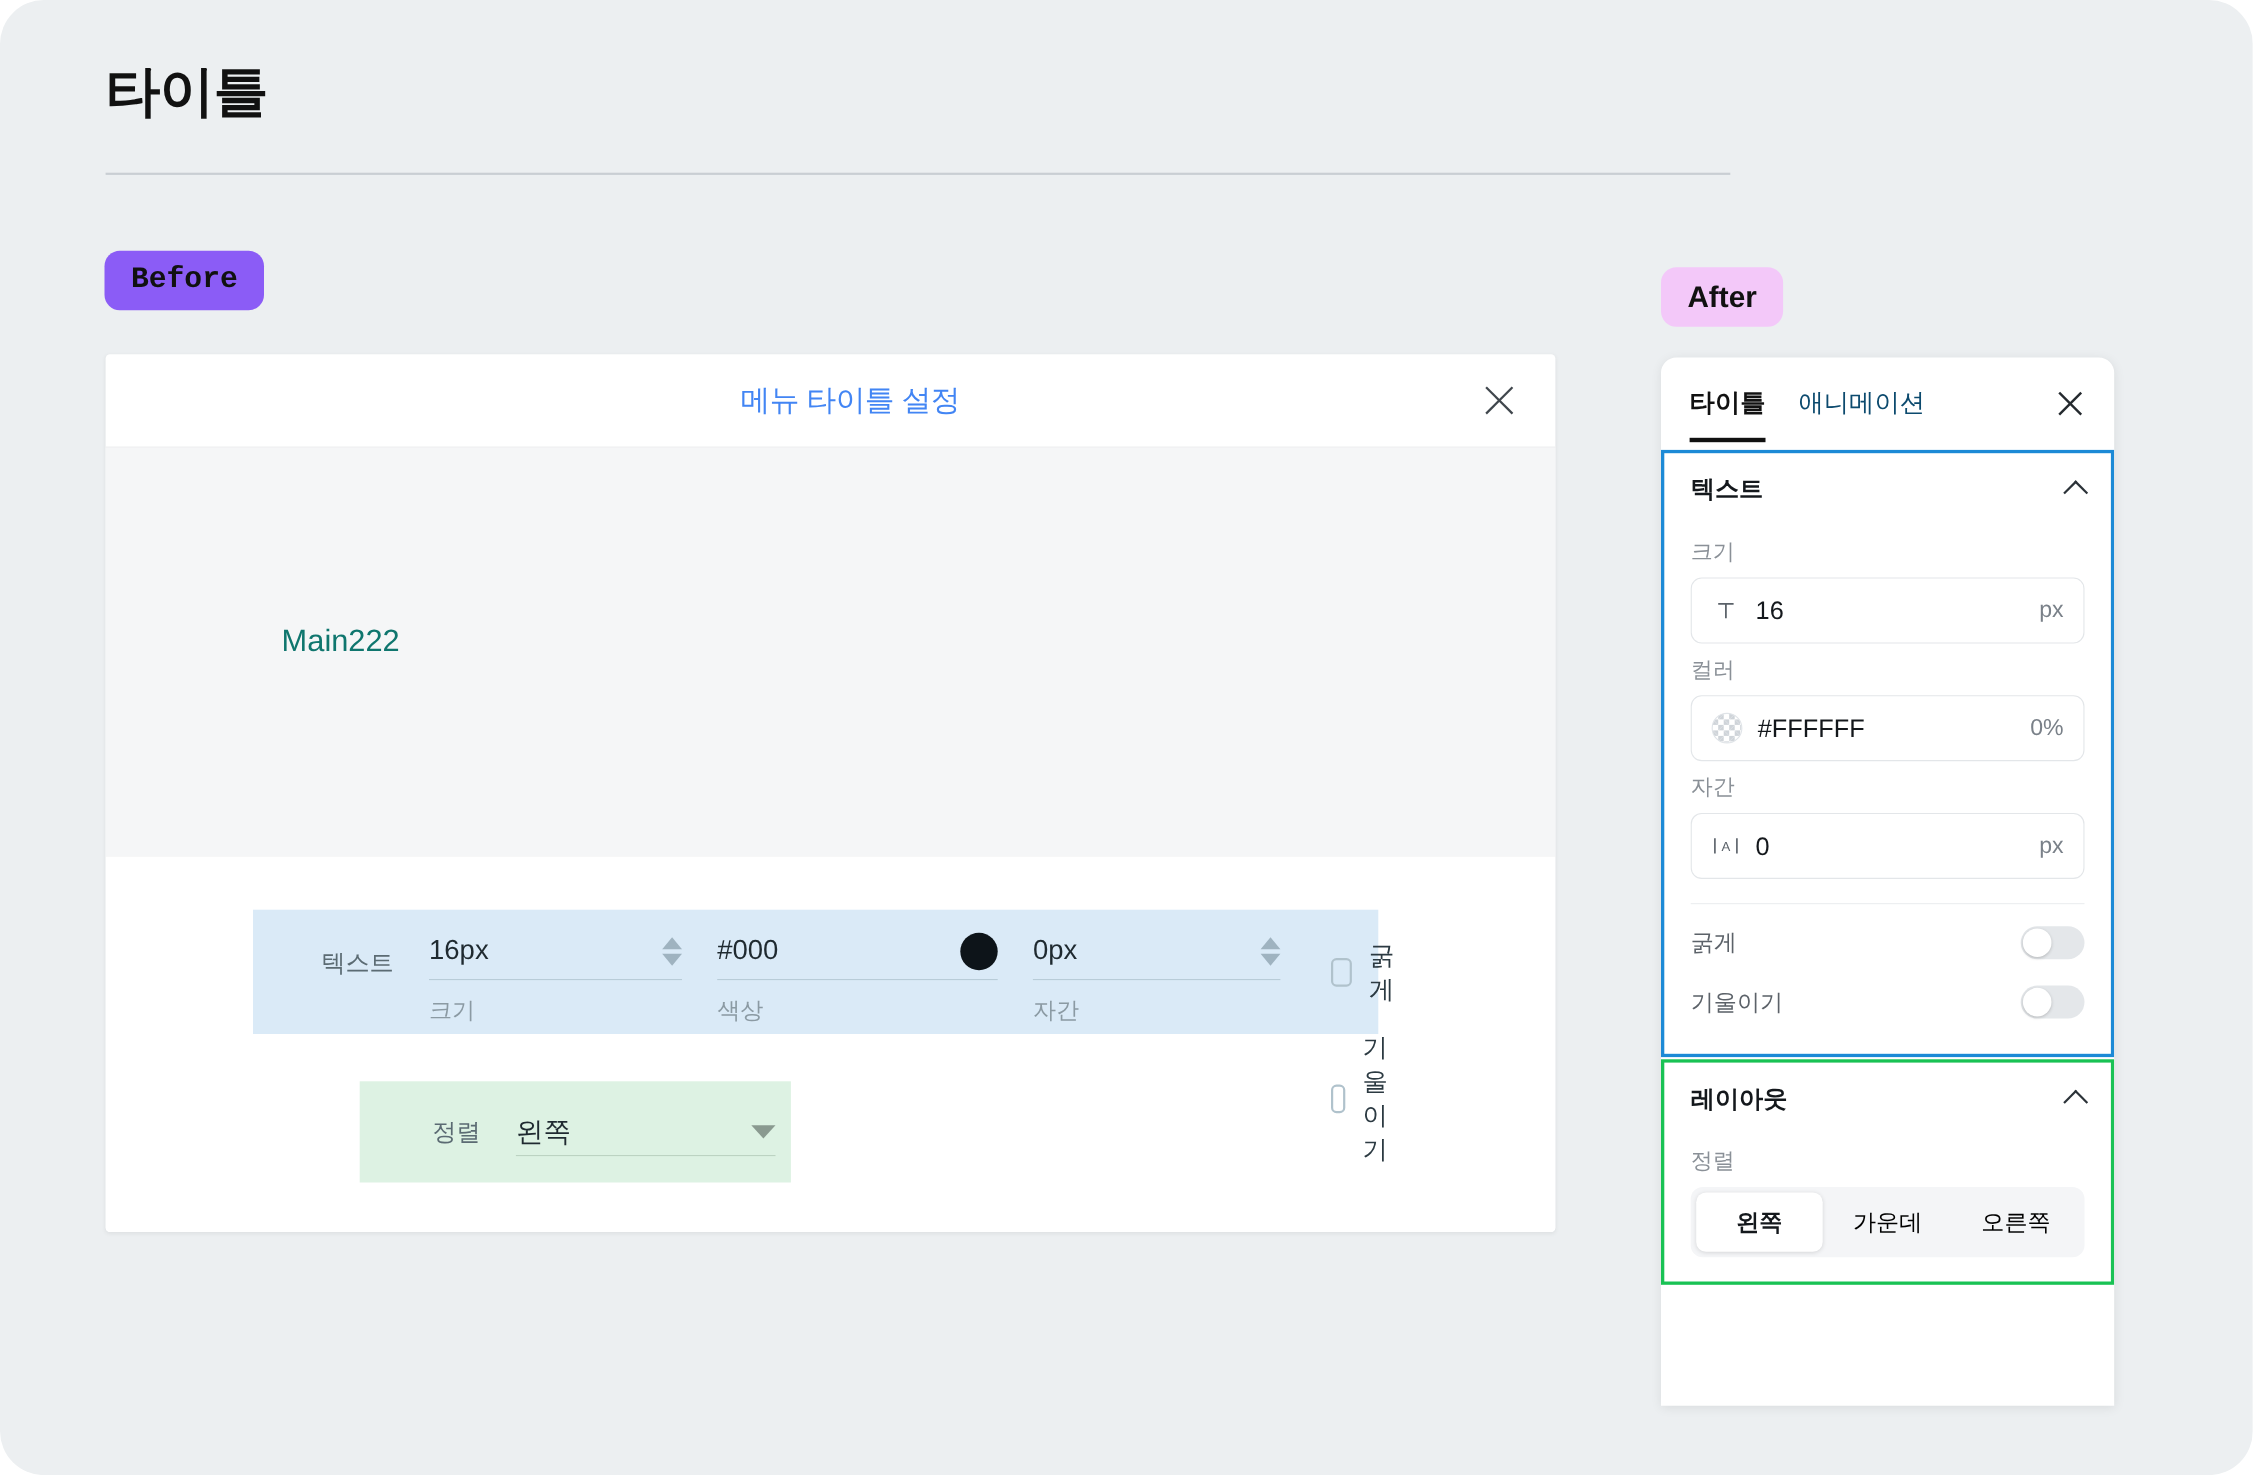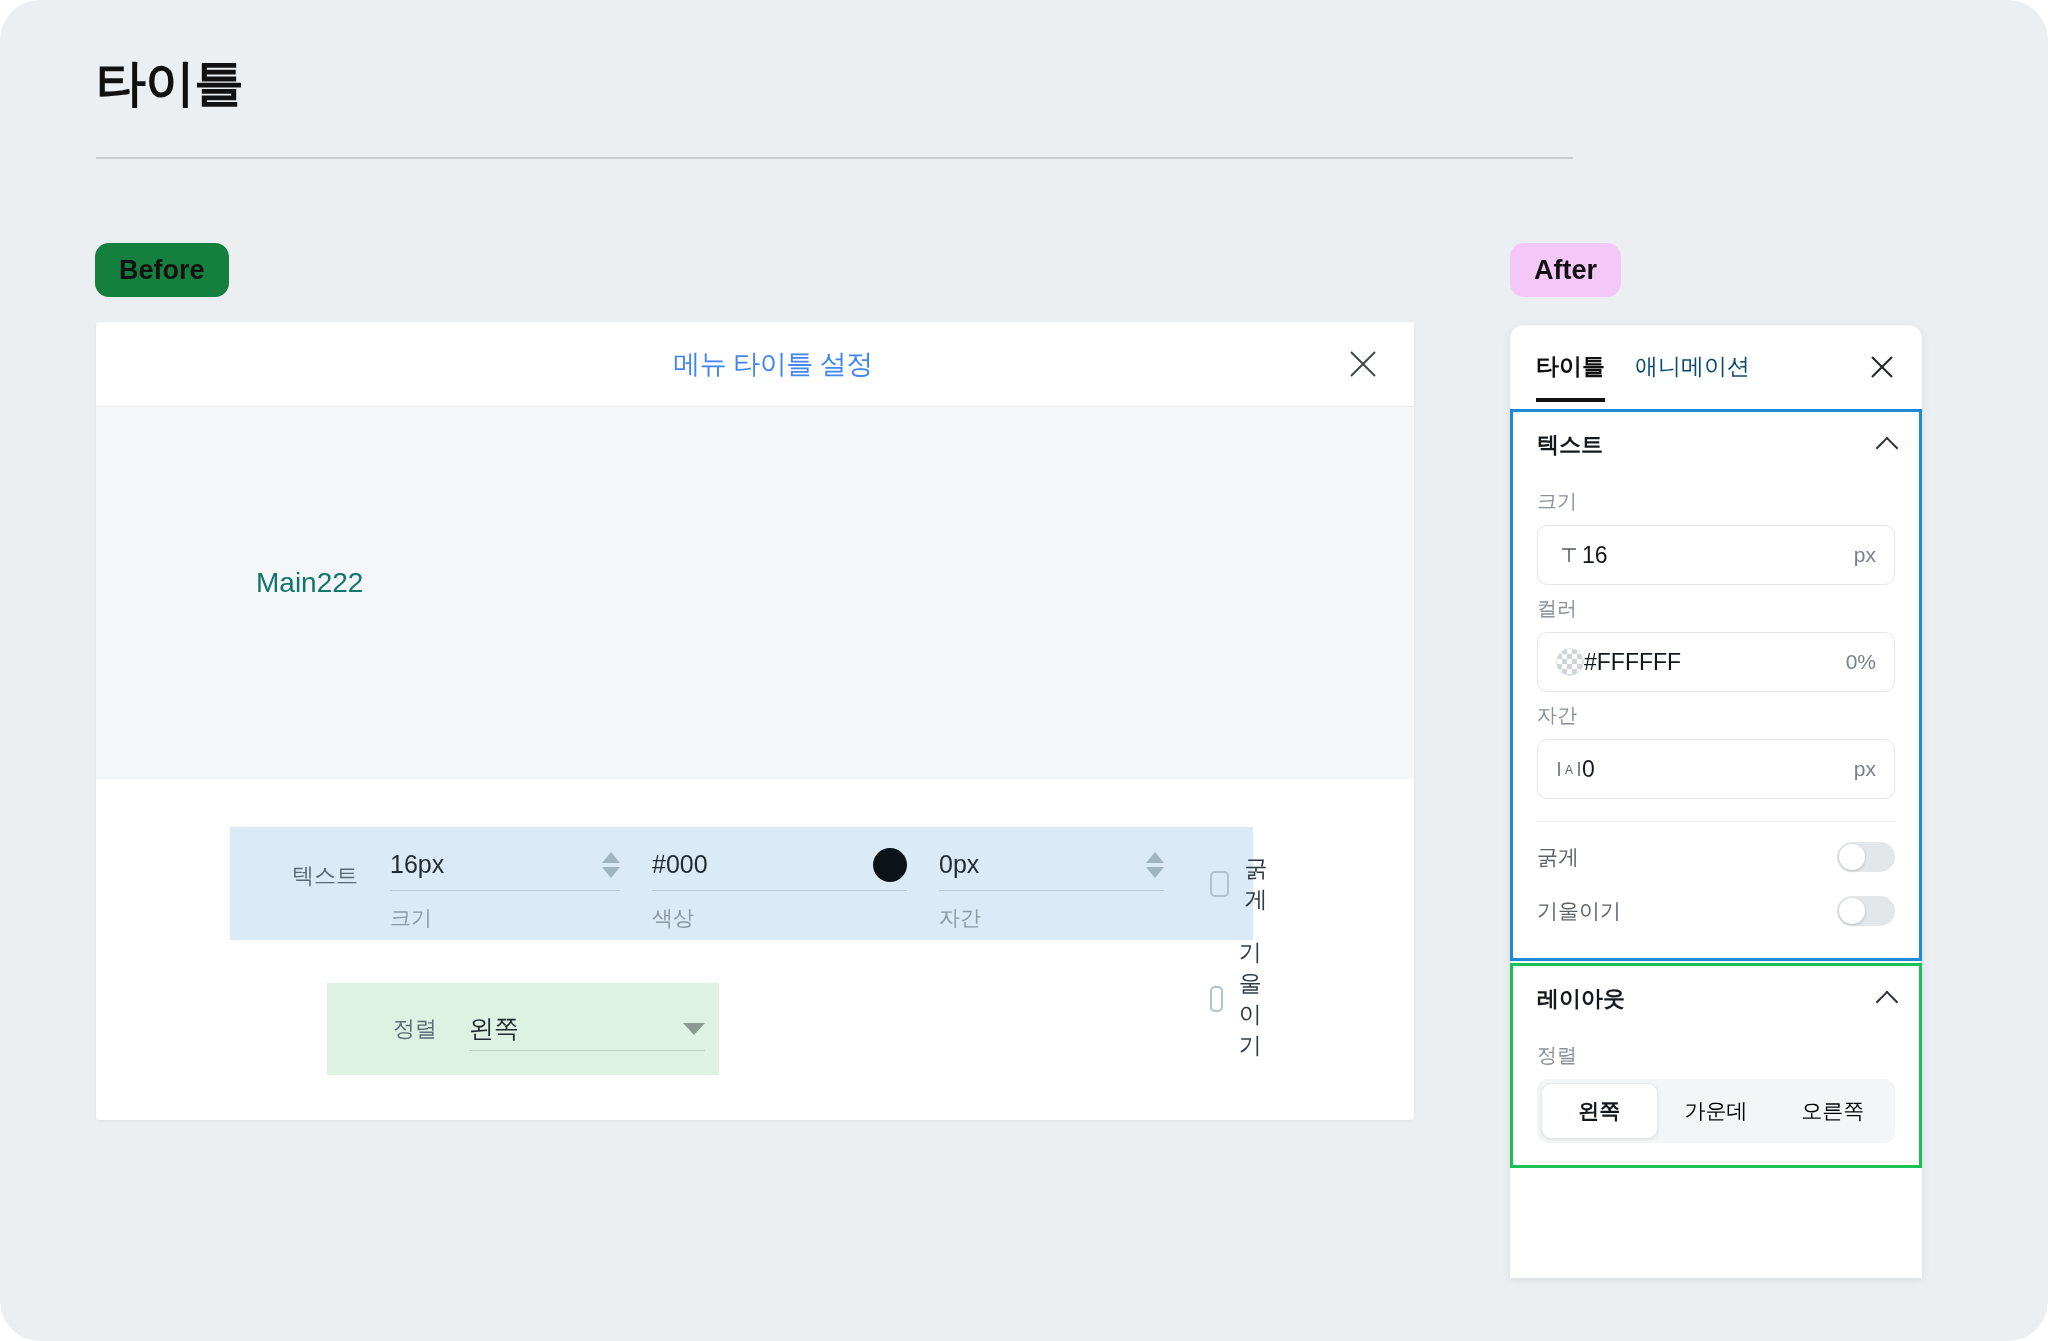--- a/index.html
+++ b/index.html
@@ -46,21 +46,21 @@
     display: flex;
     align-items: center;
     justify-content: center;
     height: 54px;
     border-radius: 14px;
     font-size: 27px;
     font-weight: bold;
     color: #111111;
     padding: 0 24px;
   }
-  .badge-before { left: 95px; top: 243px; background: #15803d; }
+  .badge-before { left: 95px; top: 228px; background: #8b5cf6; font-family: Liberation Mono, monospace; }
   .badge-after  { left: 1510px; top: 243px; background: #f3c8f9; }
 
   
   .before-card {
     position: absolute;
     left: 96px;
     top: 322px;
     width: 1318px;
     height: 798px;
     background: #ffffff;
@@ -326,21 +326,21 @@
     color: #8a9097;
     margin: 10px 0 10px 0;
   }
   .inp {
     height: 60px;
     border: 1px solid #e3e6e9;
     border-radius: 10px;
     display: flex;
     align-items: center;
     padding: 0 18px;
-    gap: 0;
+    gap: 14px;
     cursor: text;
     background: #ffffff;
   }
   .inp-icon {
     width: 26px;
     display: flex;
     align-items: center;
     justify-content: center;
     font-size: 20px;
     color: #5a6169;

